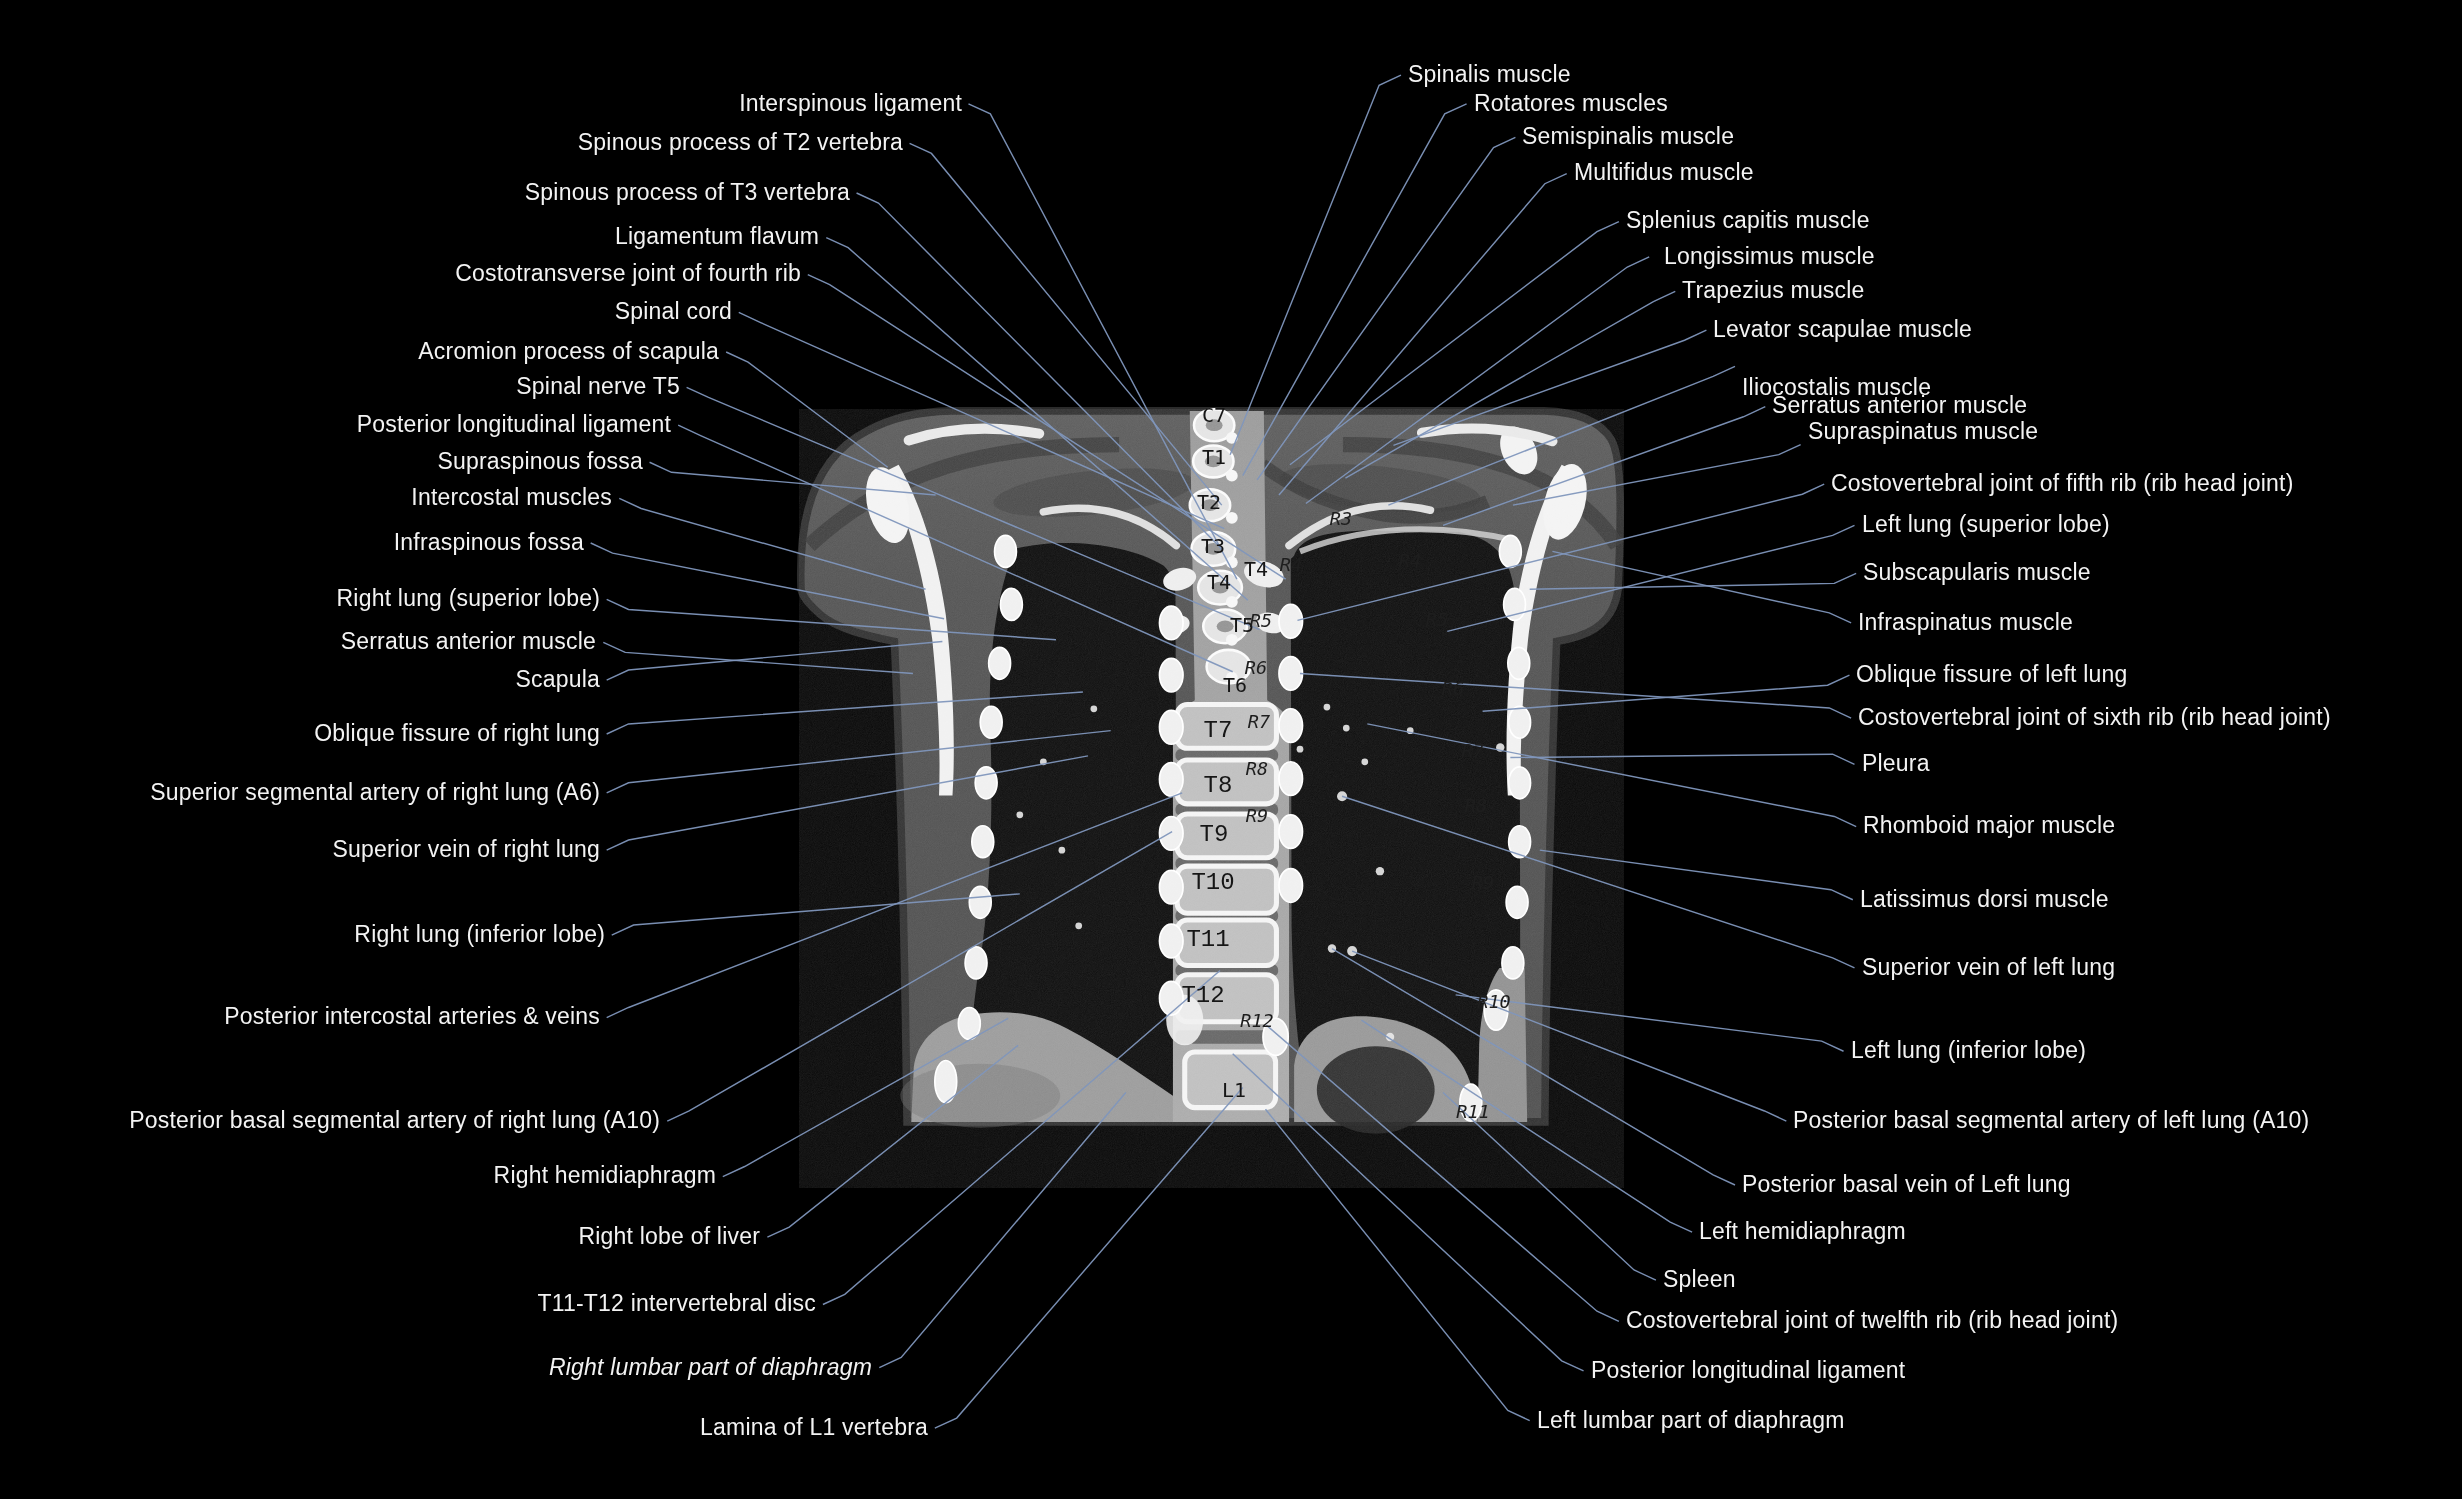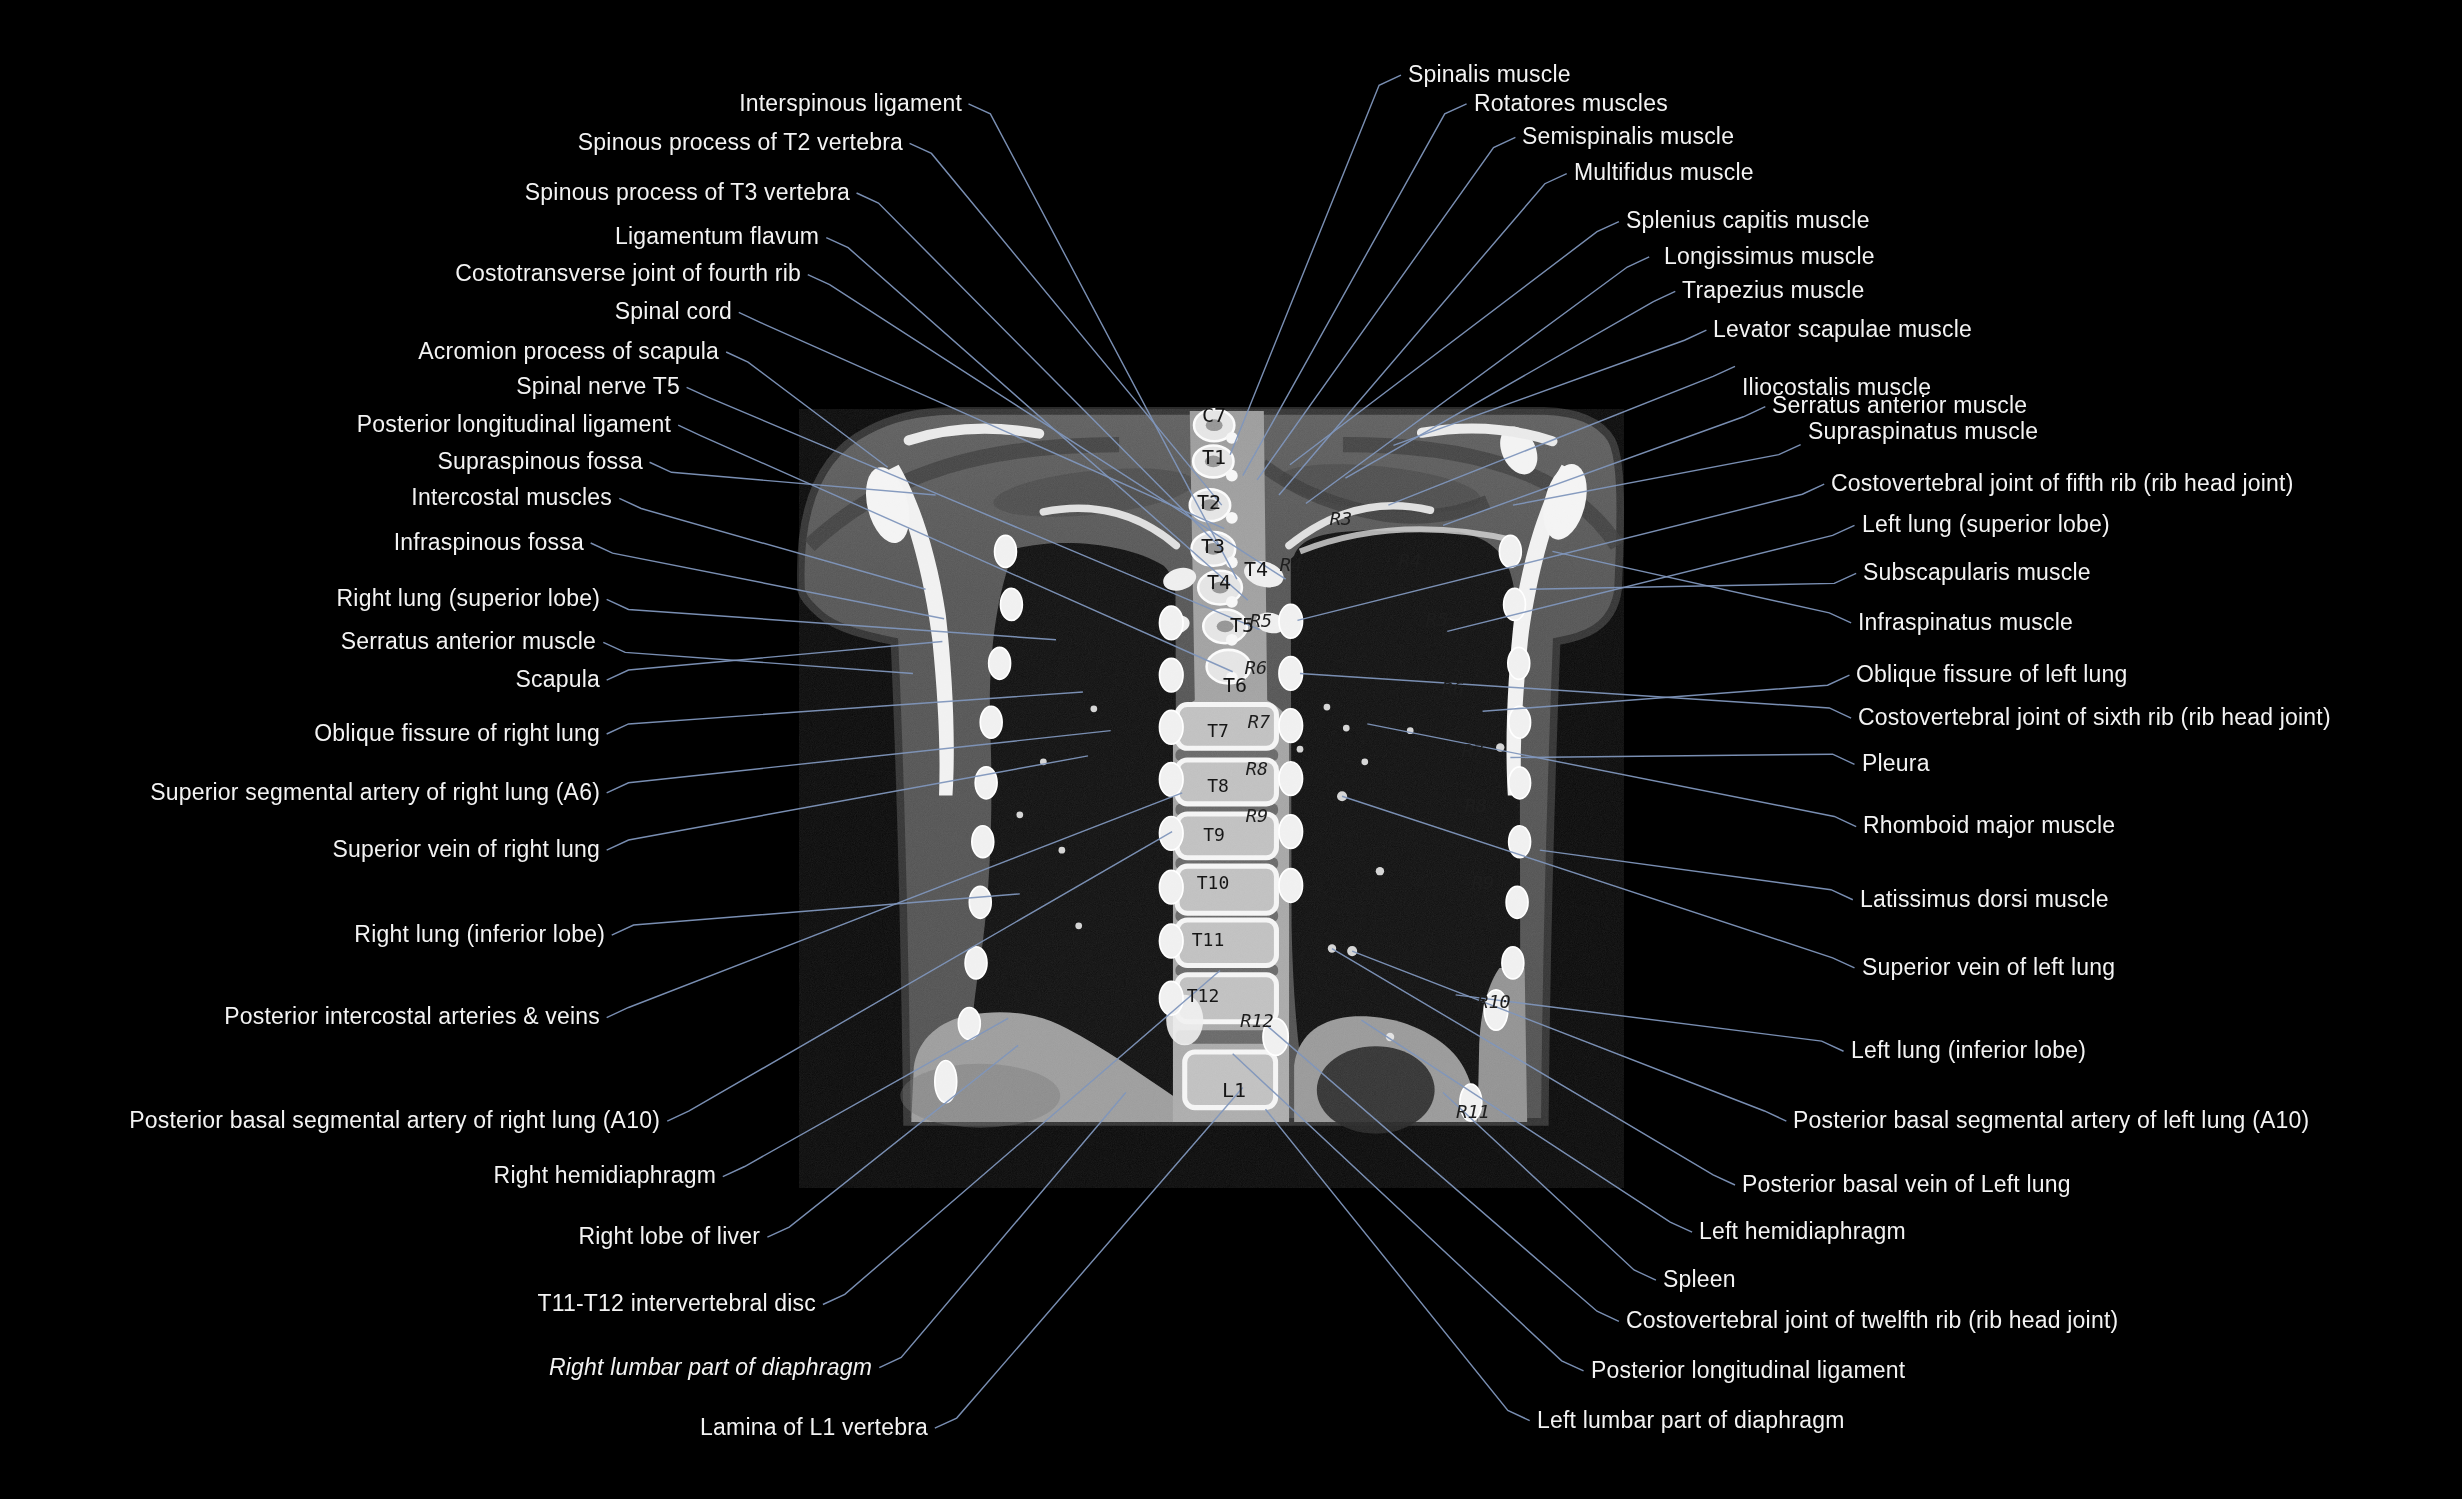--- a/index.html
+++ b/index.html
@@ -4,21 +4,21 @@
 <style>
   html,body{margin:0;padding:0;background:#000;}
   #stage{position:relative;background:#000;overflow:hidden;font-family:"Liberation Sans",sans-serif;}
   #art,#lines{position:absolute;left:0;top:0;}
   .lbl{position:absolute;transform:translateY(-52%);white-space:nowrap;
        font:23px/1.15 "Liberation Sans",sans-serif;color:#f3f3f3;letter-spacing:0.2px;}
   .lbl.left{text-align:right;}
   .ct{position:absolute;transform:translate(-50%,-50%);
       font-family:"DejaVu Sans Mono",monospace;color:#161616;white-space:nowrap;}
   .ct.small{font-size:20px;}
-  .ct.large{font-size:18px;}
+  .ct.large{font-size:24px;font-family:Liberation Mono, monospace;}
   .ct.rib{font-size:18.5px;font-style:italic;color:#1e1e1e;}
 </style>
 </head>
 <body>
 
 <div id="stage" style="width: 2462px; height: 1500px; background: rgb(0, 0, 0);">
 
   <svg id="art" width="2462" height="1500" viewBox="0 0 2926 1782" xmlns="http://www.w3.org/2000/svg">
     <defs>
       <linearGradient id="gbody" x1="0" y1="0" x2="0" y2="1">

